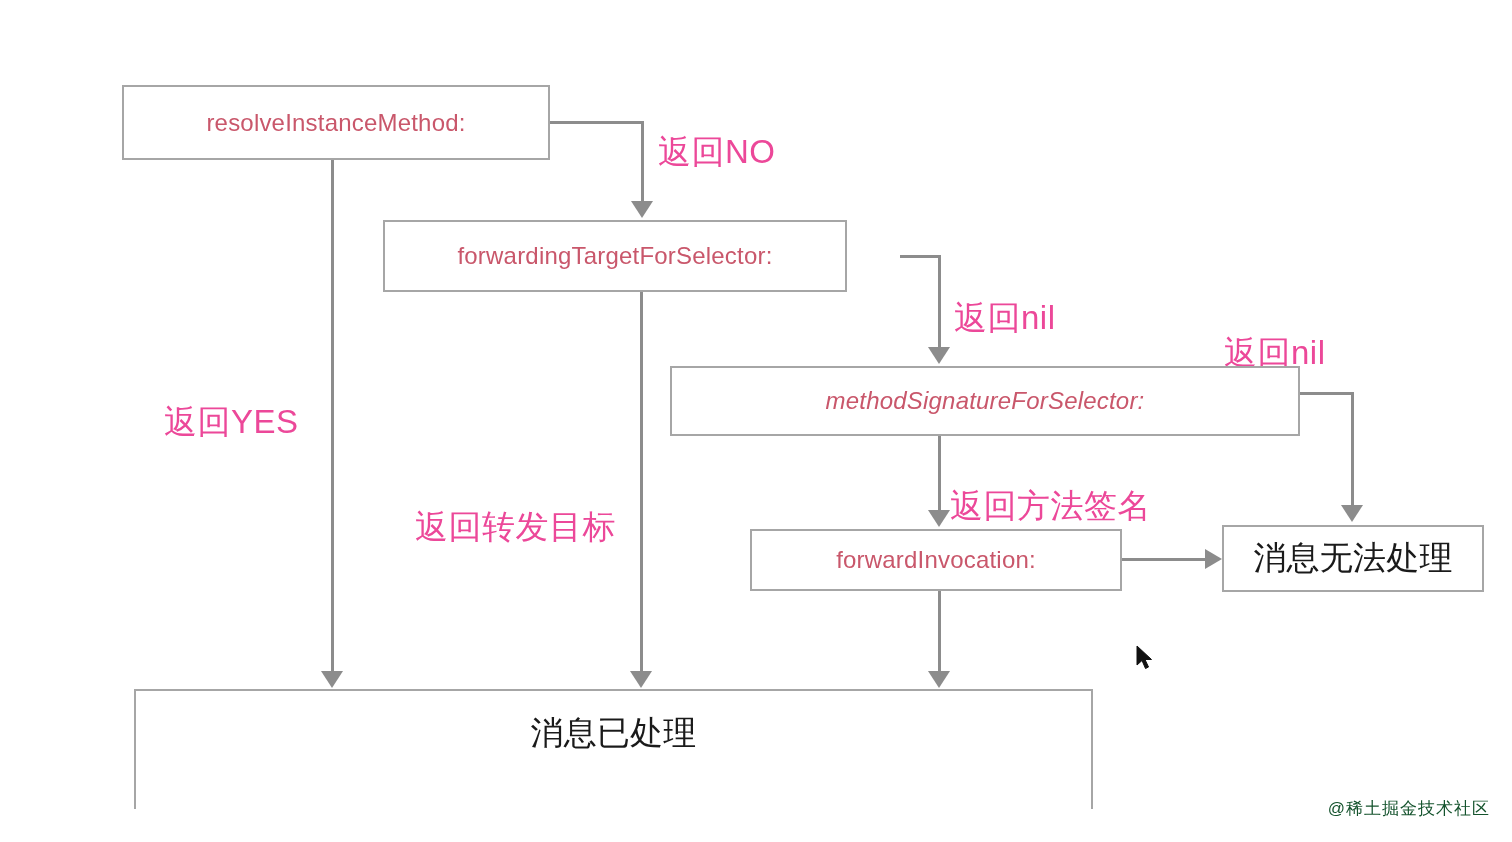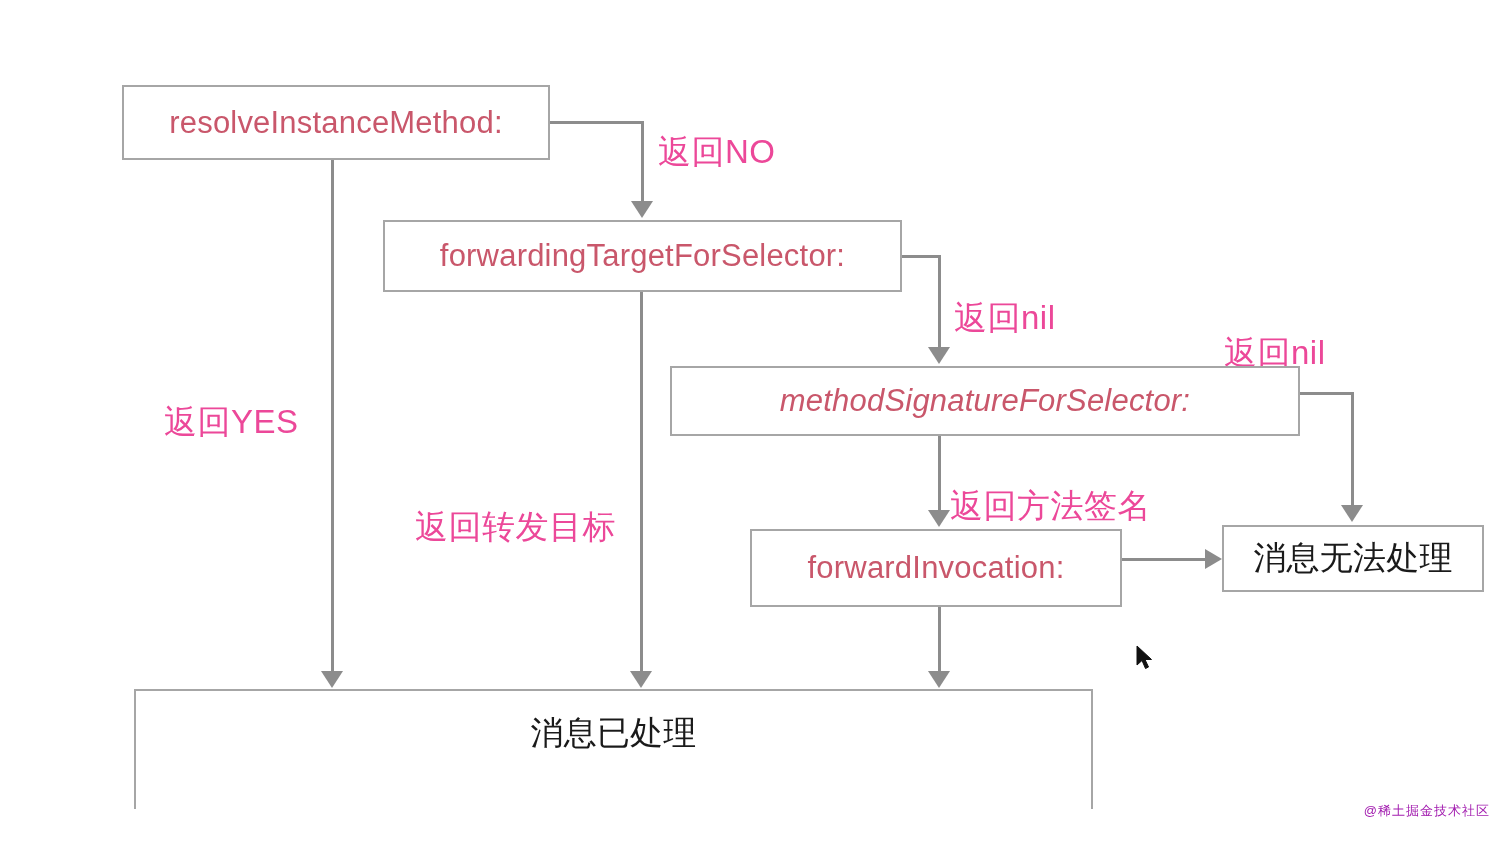--- a/index.html
+++ b/index.html
@@ -25,33 +25,33 @@
     background: #ffffff;
     border: 2px solid #a6a6a6;
     display: flex;
     align-items: center;
     justify-content: center;
     white-space: nowrap;
     letter-spacing: 0.2px;
   }
   .node.api {
     color: #c9576b;
-    font-size: 31px;
+    font-size: 24px;
     font-weight: 400;
   }
   .node.cn {
     color: #1a1a1a;
     font-size: 33px;
     font-weight: 400;
   }
 
   #node-resolve            { left: 122px;  top: 85px;  width: 428px; height: 75px; }
-  #node-forwarding-target  { left: 383px;  top: 220px; width: 519px; height: 72px; }
+  #node-forwarding-target  { left: 383px;  top: 220px; width: 464px; height: 72px; }
   #node-method-signature   { left: 670px;  top: 366px; width: 630px; height: 70px; font-style: italic; }
-  #node-forward-invocation { left: 750px;  top: 529px; width: 372px; height: 78px; }
+  #node-forward-invocation { left: 750px;  top: 529px; width: 372px; height: 62px; }
   #node-unhandled          { left: 1222px; top: 525px; width: 262px; height: 67px; }
   #node-handled {
     left: 134px; top: 689px; width: 959px; height: 120px;
     border-bottom: none;
     align-items: flex-start;
     padding-top: 20px;
   }
 
   
   .line-v, .line-h {
@@ -83,22 +83,22 @@
     white-space: nowrap;
     font-size: 33px;
     letter-spacing: 0.5px;
   }
 
   
   #watermark {
     position: absolute;
     right: 22px;
     bottom: 22px;
-    color: #a21caf;
-    font-size: 13px;
+    color: #14532d;
+    font-size: 17px;
     letter-spacing: 1px;
     margin-left: 41px;
   }
 
   
   #cursor {
     position: absolute;
     left: 1136px;
     top: 645px;
     width: 20px;

